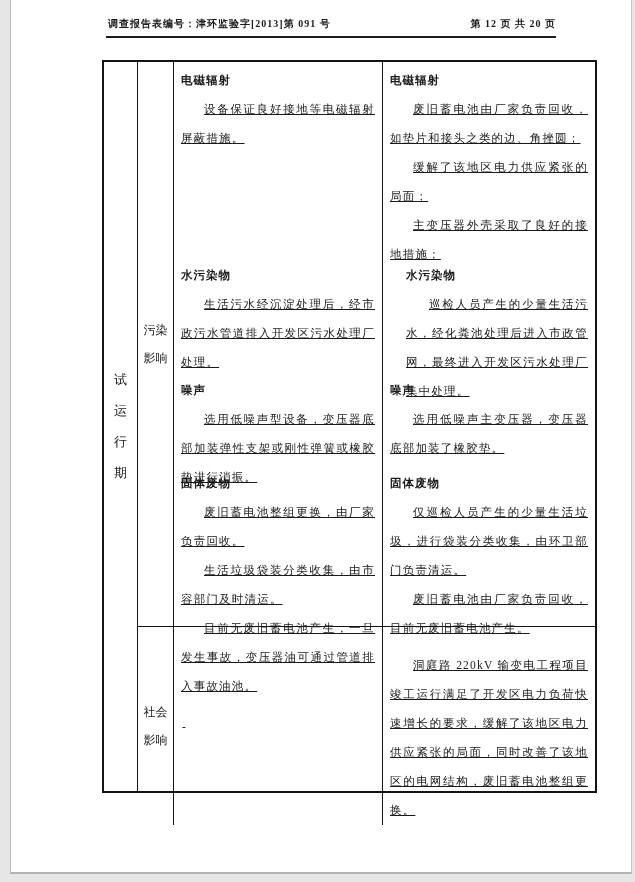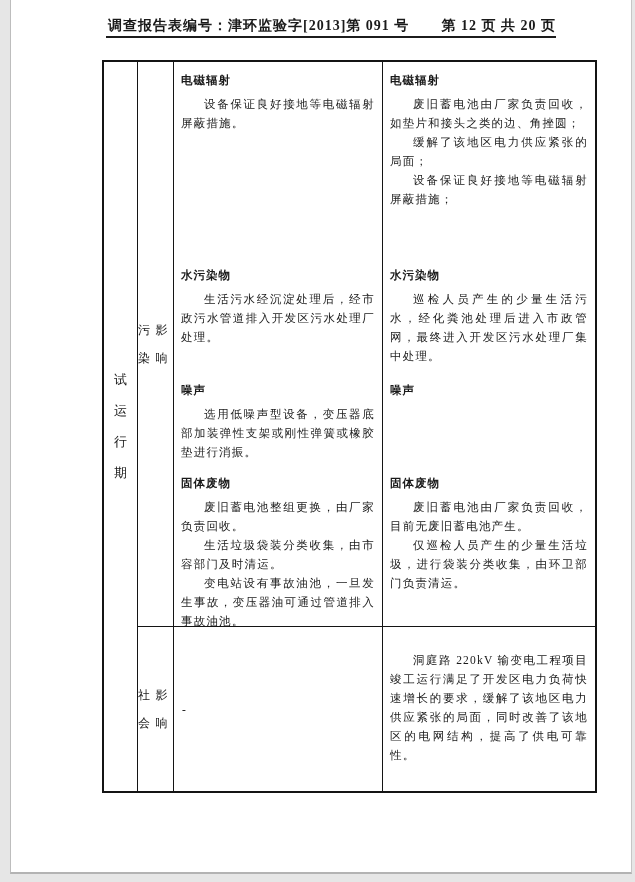--- a/index.html
+++ b/index.html
@@ -15,21 +15,21 @@
     position:absolute; left:10px; top:-2px;
     width:622px; height:876px;
     background:#ffffff;
     border-left:1px solid #bdbdbd;
     border-right:1px solid #c6c6c6;
     border-bottom:2px solid #b3b3b3;
   }
   .doc-header {
     position:absolute; left:97px; top:19px; width:448px;
     display:flex; justify-content:space-between; align-items:flex-end;
-    font-size:14px; font-weight:600; letter-spacing:1px; white-space:nowrap;text-align:right;
+    font-size:10px; font-weight:600; letter-spacing:1px; white-space:nowrap;text-align:right;
   }
   .doc-header-rule {
     position:absolute; left:95px; top:38px; width:450px; height:2px;
     background:#1c1c1c;
   }
   .report-table {
     position:absolute; left:91px; top:62px;
     width:495px; height:733px;
     border:2px solid #141414;
     display:flex;
@@ -38,35 +38,35 @@
   .phase-col {
     width:34px; border-right:1px solid #141414;
     display:flex; flex-direction:column; justify-content:center; align-items:center;
     gap:13px; font-size:13px; letter-spacing:0;
   }
   .main-col { flex:1; display:flex; flex-direction:column; }
   .row-pollution { height:565px; border-bottom:1px solid #141414; display:flex; }
   .row-social { flex:1; display:flex; }
   .cat-col {
     width:36px; border-right:1px solid #141414;
-    display:flex; justify-content:center; align-items:center;
+    display:flex; flex-direction:column; justify-content:center; align-items:center;
     line-height:28px; font-size:12px;
   }
   .sections-col { flex:1; display:flex; flex-direction:column; }
   .section { display:flex; }
   .section:nth-child(1) { min-height:195px; }
-  .section:nth-child(2) { min-height:115px; }
+  .section:nth-child(2) { min-height:115px;gap:16px; }
   .section:nth-child(3) { min-height:93px;justify-content:space-between; }
   .section:nth-child(4) { flex:1; }
   .sec-left { width:209px; border-right:1px solid #141414; padding:4px 7px 0 7px; }
   .sec-right { flex:1; padding:4px 7px 0 7px; }
   .sec-heading { font-weight:bold; line-height:29px; letter-spacing:1px;font-family:Liberation Mono, monospace; }
   .para {
-    text-indent:2em; line-height:19px; letter-spacing:1.2px;
-    text-align:justify; text-justify:inter-character;
+    text-indent:2em; line-height:29px; letter-spacing:1.2px;
+    text-align:justify; text-justify:inter-character;text-decoration:underline;
   }
   .social-left {
     width:209px; border-right:1px solid #141414;
     display:flex; align-items:center; padding-left:8px;
   }
   .social-right { flex:1; padding:24px 7px 0 7px; }
 </style>
 </head>
 <body>
 
@@ -97,66 +97,67 @@
         <div class="sections-col">
             <div class="section">
               <div class="sec-left">
                 <div class="sec-heading">电磁辐射</div>
                 <p class="para">设备保证良好接地等电磁辐射屏蔽措施。</p>
               </div>
               <div class="sec-right">
                 <div class="sec-heading">电磁辐射</div>
                 <p class="para">废旧蓄电池由厂家负责回收，如垫片和接头之类的边、角挫圆；</p>
                 <p class="para">缓解了该地区电力供应紧张的局面；</p>
-                <p class="para">设备保证良好接地等电磁辐射屏蔽措施；</p>
+                <p class="para">主变压器外壳采取了良好的接地措施；</p>
               </div>
             </div>
             <div class="section">
               <div class="sec-left">
                 <div class="sec-heading">水污染物</div>
                 <p class="para">生活污水经沉淀处理后，经市政污水管道排入开发区污水处理厂处理。</p>
               </div>
               <div class="sec-right">
                 <div class="sec-heading">水污染物</div>
                 <p class="para">巡检人员产生的少量生活污水，经化粪池处理后进入市政管网，最终进入开发区污水处理厂集中处理。</p>
               </div>
             </div>
             <div class="section">
               <div class="sec-left">
                 <div class="sec-heading">噪声</div>
                 <p class="para">选用低噪声型设备，变压器底部加装弹性支架或刚性弹簧或橡胶垫进行消振。</p>
               </div>
               <div class="sec-right">
                 <div class="sec-heading">噪声</div>
+                <p class="para">选用低噪声主变压器，变压器底部加装了橡胶垫。</p>
               </div>
             </div>
             <div class="section">
               <div class="sec-left">
                 <div class="sec-heading">固体废物</div>
                 <p class="para">废旧蓄电池整组更换，由厂家负责回收。</p>
                 <p class="para">生活垃圾袋装分类收集，由市容部门及时清运。</p>
-                <p class="para">变电站设有事故油池，一旦发生事故，变压器油可通过管道排入事故油池。</p>
+                <p class="para">目前无废旧蓄电池产生，一旦发生事故，变压器油可通过管道排入事故油池。</p>
               </div>
               <div class="sec-right">
                 <div class="sec-heading">固体废物</div>
+                <p class="para">仅巡检人员产生的少量生活垃圾，进行袋装分类收集，由环卫部门负责清运。</p>
                 <p class="para">废旧蓄电池由厂家负责回收，目前无废旧蓄电池产生。</p>
-                <p class="para">仅巡检人员产生的少量生活垃圾，进行袋装分类收集，由环卫部门负责清运。</p>
               </div>
             </div>
           </div>
       </div>
 
       <div class="row-social">
         <div class="cat-col">
             <span>社会</span>
             <span>影响</span>
           </div>
         <div class="social-left">
           <span>-</span>
         </div>
         <div class="social-right">
-            <p class="para">洞庭路 220kV 输变电工程项目竣工运行满足了开发区电力负荷快速增长的要求，缓解了该地区电力供应紧张的局面，同时改善了该地区的电网结构，提高了供电可靠性。</p>
+            <p class="para">洞庭路 220kV 输变电工程项目竣工运行满足了开发区电力负荷快速增长的要求，缓解了该地区电力供应紧张的局面，同时改善了该地区的电网结构，废旧蓄电池整组更换。</p>
           </div>
       </div>
 
     </div>
   </div>
 </div>
 
 </body></html>

